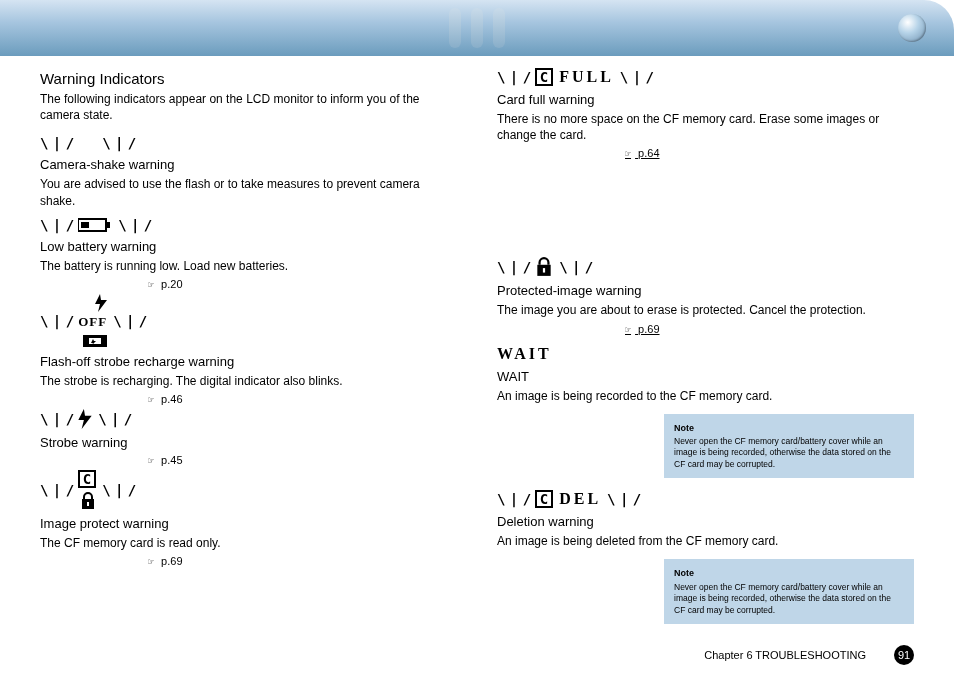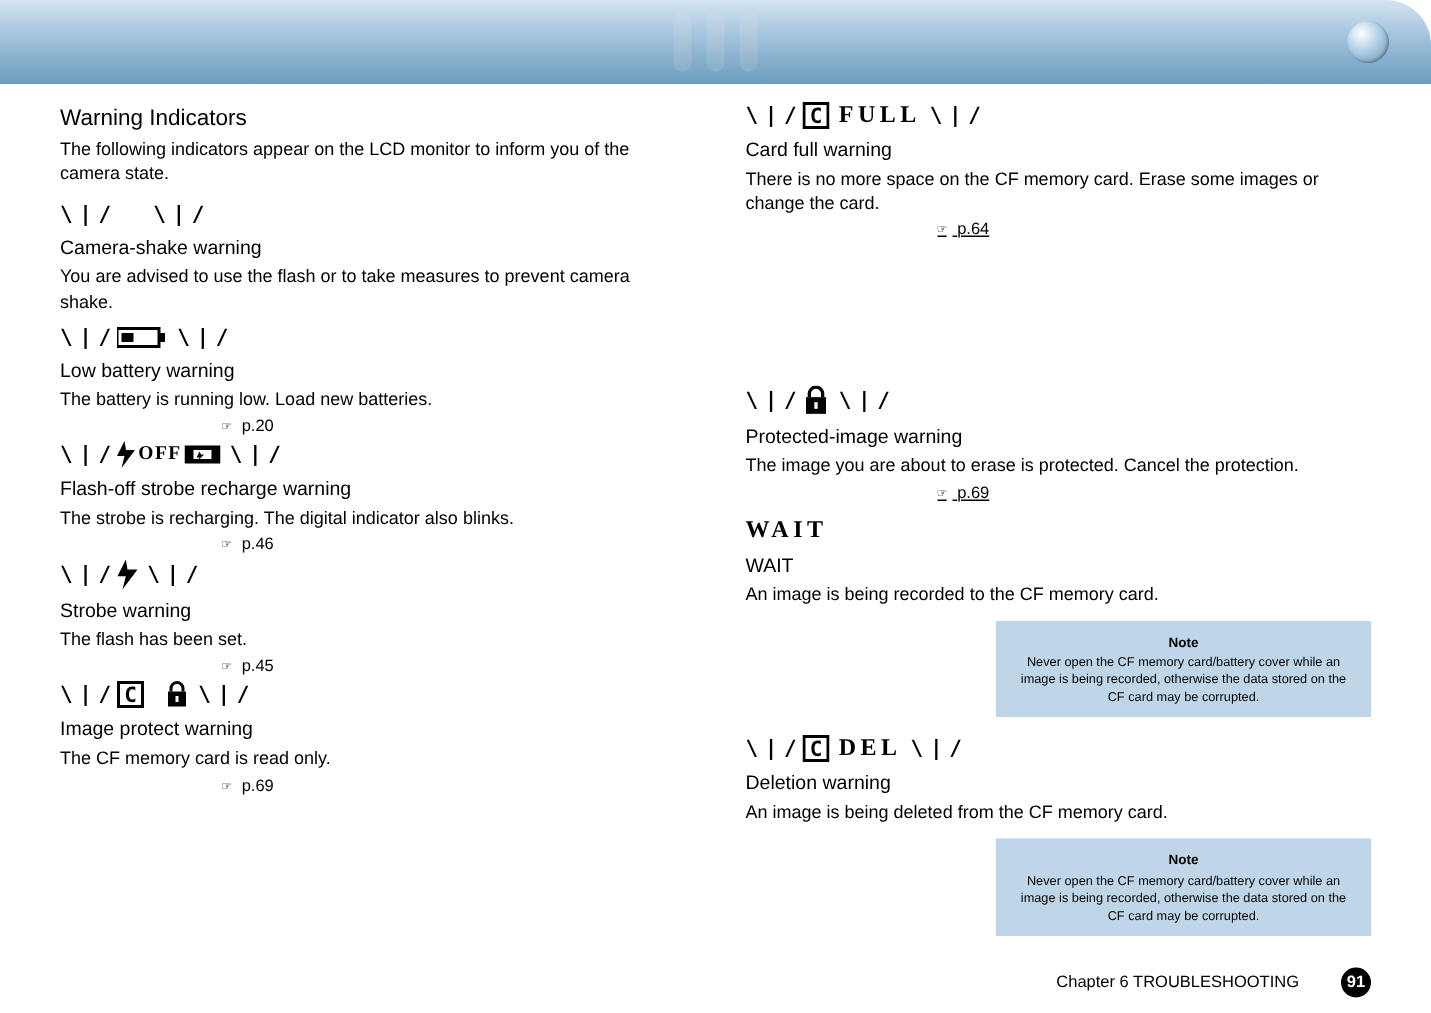--- a/index.html
+++ b/index.html
@@ -79,32 +79,32 @@
 
   .indicator-label {
     font-family: Liberation Serif, serif;
     font-weight: bold;
     font-size: 16px;
     letter-spacing: 3px;
   }
 
   .icon-inline {
     display: inline-flex;
-    align-items: flex-start;
+    align-items: flex-end;
     gap: 2px;
+    flex-direction: column;
   }
 
   .callout {
     width: 250px;
     background: #bfd6e8;
     padding: 8px 10px;
     font-size: 8.5px;
     line-height: 1.35;
     margin: 6px 0 8px 0;
-    text-align: center;
   }
   .callout-title { font-size: 9px; font-weight: bold; margin-bottom: 2px; }
 
   .ref-line { margin: 4px 0 4px 108px; font-size: 11px; }
   .ref-line-right { margin: 4px 0 4px 128px; font-size: 11px; text-decoration: underline; }
 
   svg.icon { vertical-align: middle; }
 </style>
 </head>
 <body>
@@ -171,21 +171,20 @@
     </div>
 
     <div class="blink-row">
       <span class="tick-lines">\ | /</span>
       <svg class="icon" width="14" height="20" viewBox="0 0 12 18">
           <polygon points="5,0 0,10 5,10 3,18 12,6 6,6" fill="#000"></polygon>
         </svg>
       <span class="tick-lines">\ | /</span>
     </div>
     <div class="heading">Strobe warning</div>
-    <div class="body">The flash has been set.</div>
     <div class="ref-line">
       <span class="ref-icon">☞</span>
       <span>p.45</span>
     </div>
 
     <div class="blink-row">
       <span class="tick-lines">\ | /</span>
       <span class="icon-inline">
         <svg class="icon" width="18" height="18" viewBox="0 0 18 18">
             <rect x="1" y="1" width="16" height="16" fill="none" stroke="#000" stroke-width="2"></rect>
@@ -270,14 +269,14 @@
         <div class="callout-title">Note</div>
         <div>Never open the CF memory card/battery cover while an image is being recorded, otherwise the data stored on the CF card may be corrupted.</div>
       </div>
     </div>
 
   </div>
 </div>
 
 <div style="position:absolute;right:40px;bottom:10px;display:flex;align-items:center;gap:28px;font-size:11px;">
   <span>Chapter 6 TROUBLESHOOTING</span>
-  <span style="width:20px;height:20px;border-radius:50%;background:#000;color:#fff;display:inline-flex;align-items:center;justify-content:center;font-weight:bold;">91</span>
+  <span style="width:20px;height:20px;border-radius:50%;background:#000;color:#fff;display:inline-flex;align-items:center;justify-content:center;font-weight:normal;">91</span>
 </div>
 
 </body></html>

